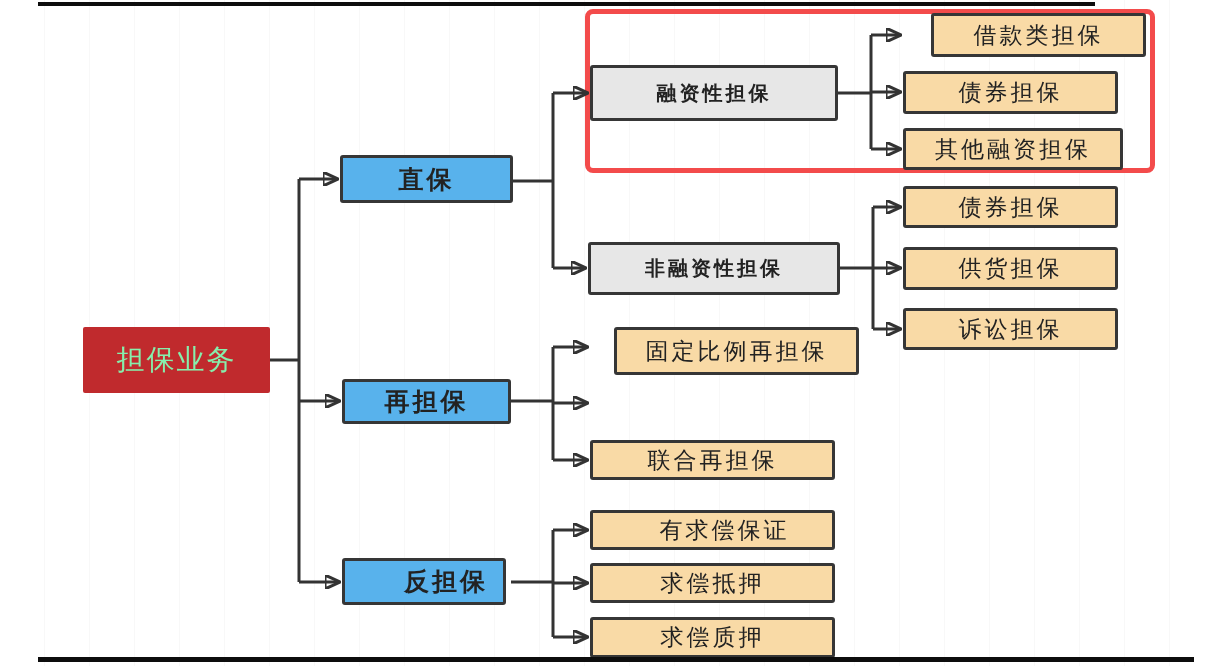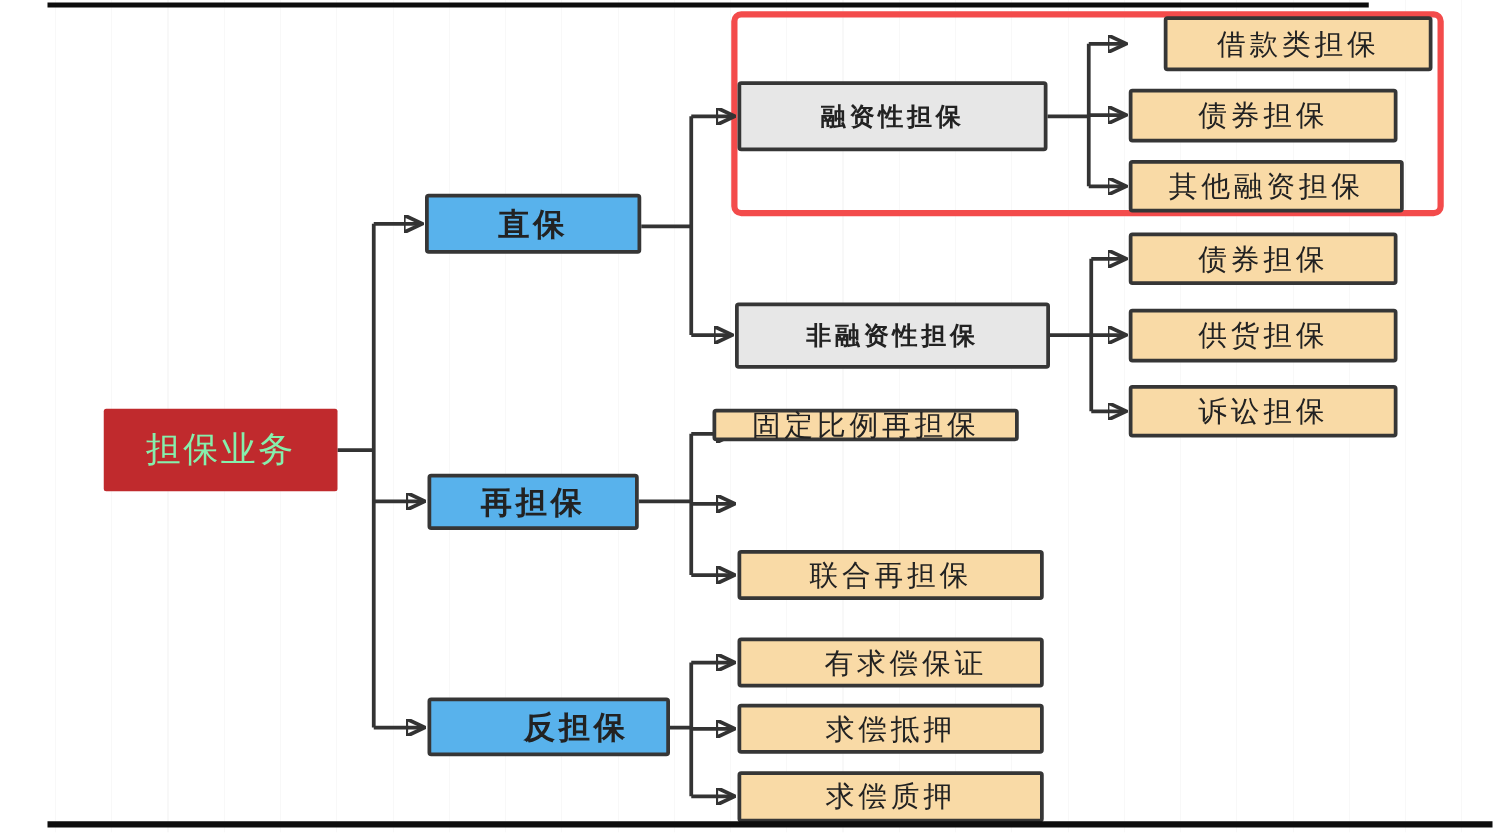--- a/index.html
+++ b/index.html
@@ -103,33 +103,33 @@
       <path d="M553 530 H587" marker-end="url(#arrow)"></path>
       <path d="M553 583 H587" marker-end="url(#arrow)"></path>
       <path d="M553 637 H587" marker-end="url(#arrow)"></path>
     </g>
   </svg>
 
   <div class="node node-root" style="left:83px; top:327px; width:187px; height:66px;">担保业务</div>
 
   <div class="node node-blue" style="left:340px; top:155px; width:173px; height:48px;">直保</div>
   <div class="node node-blue" style="left:342px; top:379px; width:169px; height:45px;">再担保</div>
-  <div class="node node-blue" style="left:342px; top:558px; width:194px; height:47px;padding-left:44px;">反担保</div>
+  <div class="node node-blue" style="left:342px; top:558px; width:164px; height:47px;padding-left:44px;">反担保</div>
 
   <div class="node node-gray" style="left:590px; top:65px; width:248px; height:56px;">融资性担保</div>
   <div class="node node-gray" style="left:588px; top:242px; width:252px; height:53px;">非融资性担保</div>
 
   <div class="node node-leaf" style="left:903px; top:13px; width:215px; height:44px;margin-left:28px;">借款类担保</div>
   <div class="node node-leaf" style="left:903px; top:71px; width:215px; height:43px;">债券担保</div>
   <div class="node node-leaf" style="left:903px; top:128px; width:220px; height:42px;">其他融资担保</div>
 
   <div class="node node-leaf" style="left:903px; top:186px; width:215px; height:42px;">债券担保</div>
   <div class="node node-leaf" style="left:903px; top:247px; width:215px; height:43px;">供货担保</div>
   <div class="node node-leaf" style="left:903px; top:308px; width:215px; height:42px;">诉讼担保</div>
 
-  <div class="node node-leaf" style="left:570px; top:327px; width:245px; height:26px;">固定比例再担保</div>
+  <div class="node node-leaf" style="left:614px; top:327px; width:245px; height:48px;">固定比例再担保</div>
   <div class="node node-leaf" style="left:590px; top:440px; width:245px; height:40px;">联合再担保</div>
 
   <div class="node node-leaf" style="left:590px; top:510px; width:245px; height:40px;padding-left:24px;">有求偿保证</div>
   <div class="node node-leaf" style="left:590px; top:563px; width:245px; height:40px;text-align:right;">求偿抵押</div>
   <div class="node node-leaf" style="left:590px; top:617px; width:245px; height:41px;">求偿质押</div>
 
 </div>
 
 </body></html>

